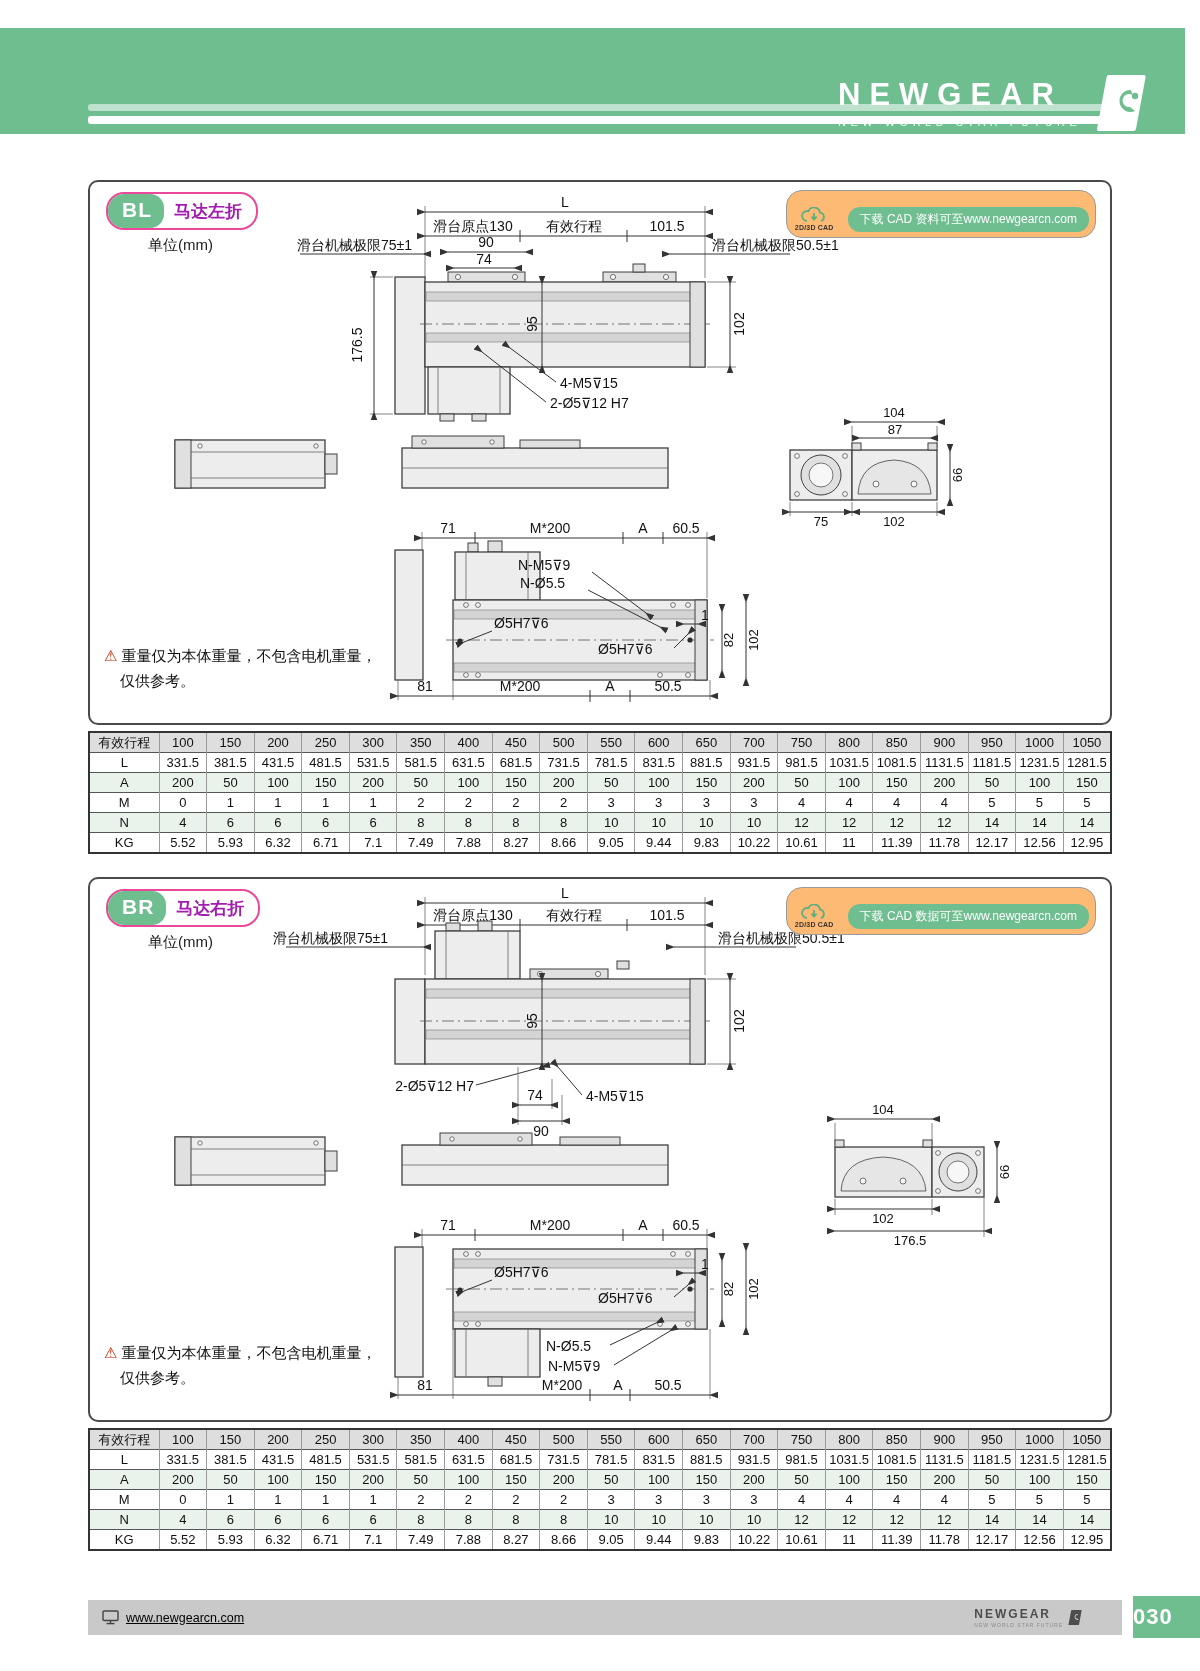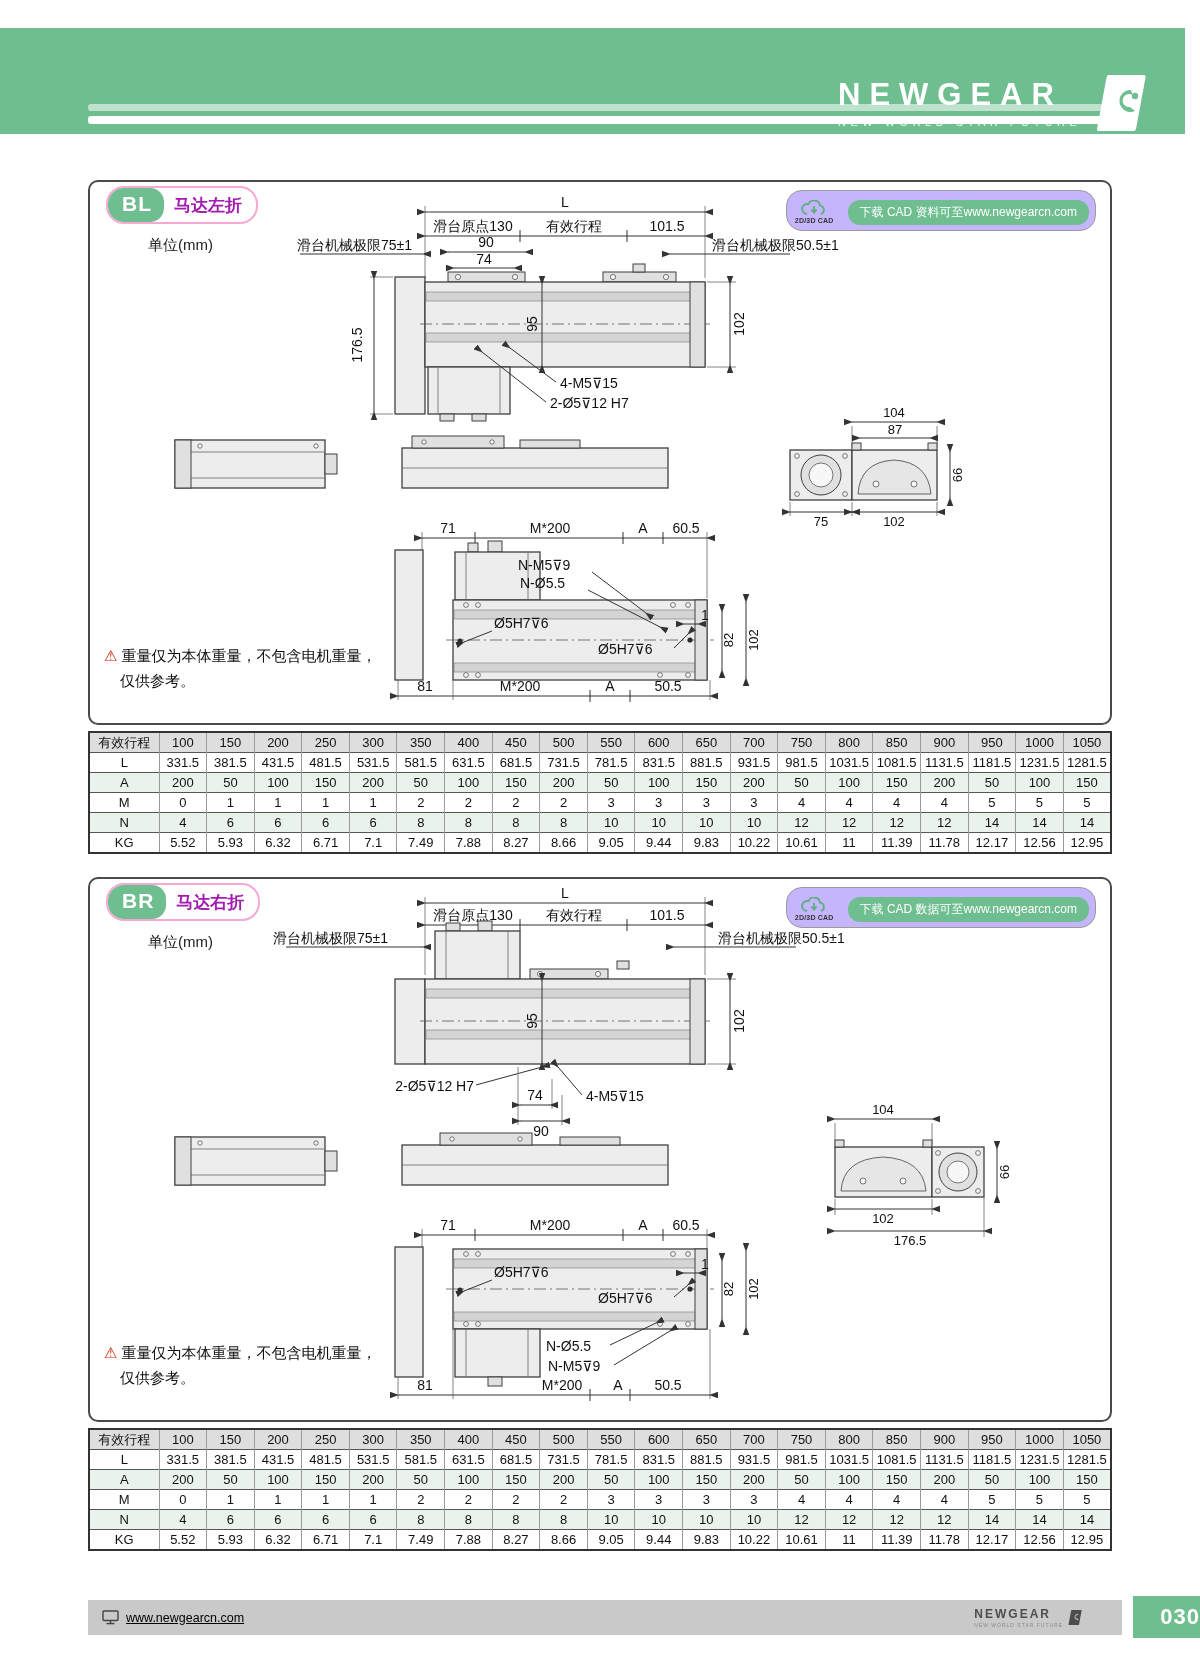--- a/index.html
+++ b/index.html
@@ -13,28 +13,28 @@
   .banner-stripe1{position:absolute;top:104px;left:88px;width:1020px;height:7px;background:rgba(255,255,255,.55);border-radius:3px;}
   .banner-stripe2{position:absolute;top:116px;left:88px;width:1020px;height:8px;background:#ffffff;border-radius:3px;}
   .logo-wrap{position:absolute;top:46px;left:838px;display:flex;align-items:center;gap:14px;}
   .logo-text .logo-main{font-size:31px;font-weight:bold;color:#fff;letter-spacing:9px;line-height:1;}
   .logo-text .logo-sub{font-size:11px;color:#eafff2;letter-spacing:4.5px;margin-top:6px;}
   
   .panel{position:absolute;left:88px;width:1020px;border:2px solid #4a4a4a;border-radius:10px;background:#fff;}
   .panel-bl{top:180px;height:541px;}
   .panel-br{top:877px;height:541px;}
   .panel svg.draw{position:absolute;left:0;top:0;}
-  .badge{position:absolute;left:16px;top:4px;display:flex;align-items:center;height:34px;
-         border:2px solid #f9a8d4;border-radius:18px;background:#fff;overflow:hidden;}
+  .badge{position:absolute;left:16px;top:10px;display:flex;align-items:center;height:34px;
+         border:2px solid #ec4899;border-radius:18px;background:#fff;overflow:hidden;}
   .badge-code{background:#6fbe90;color:#fff;font-weight:bold;font-size:21px;padding:4px 12px 6px 14px;
               border-radius:14px;letter-spacing:1px;}
   .badge-label{font-size:17px;font-weight:bold;padding:0 14px 0 10px;color:#a21caf;}
   .unit{position:absolute;left:58px;top:54px;font-size:15px;color:#222;}
   .cad{position:absolute;right:14px;top:8px;height:32px;display:flex;align-items:center;gap:14px;
-       border:1.5px solid #9a9a9a;border-radius:16px;padding:5px 6px 2px 8px;background:#c4b5fd;}
+       border:1.5px solid #9a9a9a;border-radius:16px;padding:12px 6px 2px 8px;background:#fdba74;}
   .cad-icon{display:flex;flex-direction:column;align-items:center;line-height:1;}
   .cad-icon .cad-cap{font-size:7px;font-weight:bold;color:#333;margin-top:1px;letter-spacing:.2px;}
   .cad-pill{background:#6fbe90;color:#fff;font-size:12px;border-radius:12px;padding:4px 12px;white-space:nowrap;}
   .note{position:absolute;left:14px;top:460px;font-size:15px;color:#111;line-height:1.8;}
   .note .warn{color:#cc2200;font-size:15px;margin-right:4px;}
   .note .l2{margin-left:16px;font-family:Liberation Mono, monospace;}
   
   table.spec{position:absolute;left:88px;width:1024px;border-collapse:collapse;table-layout:fixed;
              font-size:13px;border:2px solid #333;}
   table.spec-bl{top:731px;}
@@ -48,21 +48,21 @@
   
   .footer-bar{position:absolute;left:88px;top:1600px;width:1034px;height:35px;background:#c9c9c9;
               display:flex;align-items:center;}
   .site{display:flex;align-items:center;gap:7px;margin-left:14px;}
   .site-url{font-size:12.5px;color:#000000;text-decoration:underline;}
   .footer-logo{margin-left:auto;margin-right:40px;display:flex;align-items:center;gap:5px;}
   .fl-text{text-align:left;}
   .fl-main{font-size:12px;font-weight:bold;color:#4d4d4d;letter-spacing:2px;line-height:1;}
   .fl-sub{font-size:5px;color:#8a8a8a;letter-spacing:1px;margin-top:2px;}
   .page-box{position:absolute;left:1133px;top:1596px;width:67px;height:42px;background:#6fbe90;
-            display:flex;align-items:center;justify-content:flex-end;}
+            display:flex;align-items:center;justify-content:flex-start;}
   .page-num{color:#fff;font-size:22px;font-weight:bold;letter-spacing:1px;}
   
   .part{fill:#ededed;stroke:#3f3f3f;stroke-width:1.3;}
   .part2{fill:#e0e0e0;stroke:#3f3f3f;stroke-width:1;}
   .rail{fill:#d4d4d4;stroke:#777;stroke-width:.6;}
   .dim{stroke:#333;stroke-width:1;marker-start:url(#arw);marker-end:url(#arw);}
   .ldr{stroke:#333;stroke-width:1;fill:none;marker-end:url(#arw);}
   .ext{stroke:#666;stroke-width:.8;}
   .tick{stroke:#333;stroke-width:1;}
   .cl{stroke:#555;stroke-width:.8;stroke-dasharray:12 4 2 4;}

